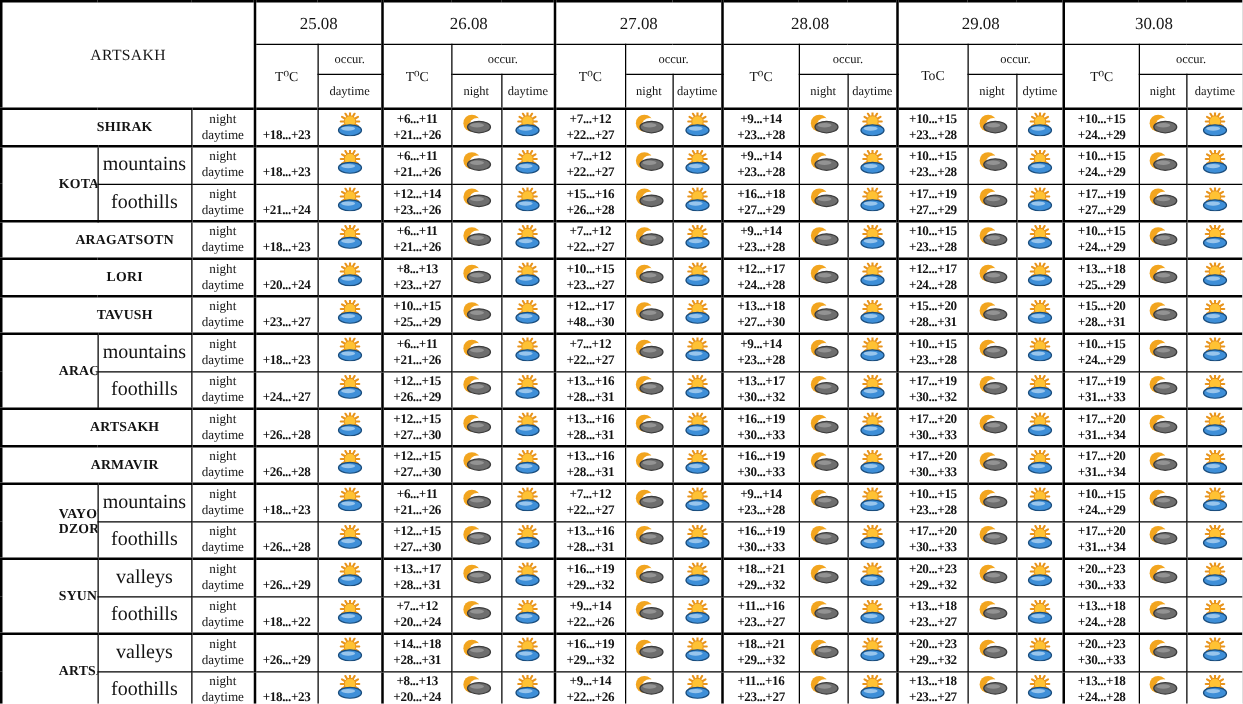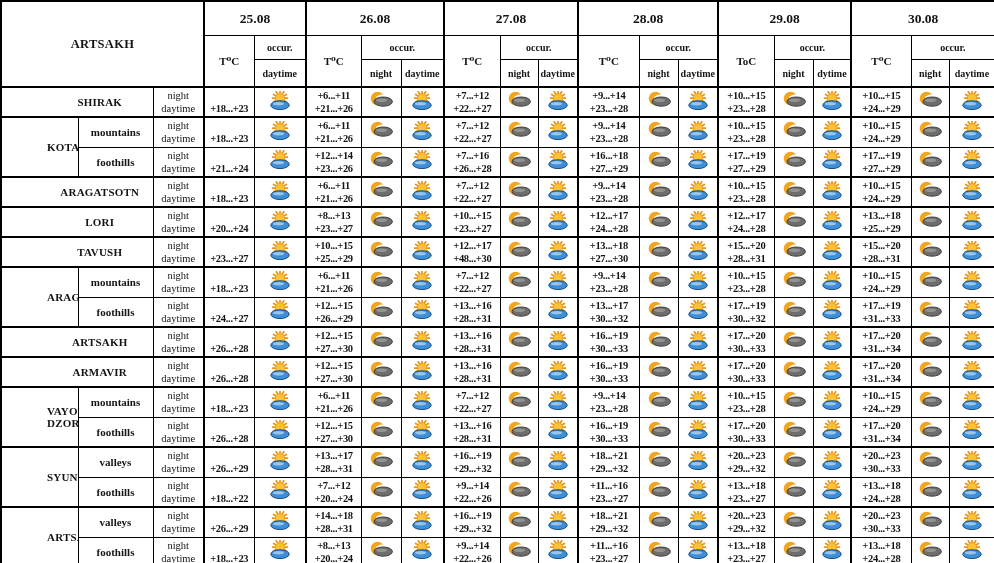--- a/index.html
+++ b/index.html
@@ -19,31 +19,31 @@
     vertical-align:middle;
     overflow:hidden;
     background:#fff;
   }
   
   .thick-l{border-left:2px solid #000;}
   tr.grp-start>td{border-top:2px solid #000;}
   thead tr:last-child th{border-bottom:2px solid #000;}
 
   
-  th{font-weight:bold;margin-left:48px;}
+  th{font-weight:normal;margin-left:48px;}
   th.regions{font-size:12.5px;letter-spacing:0.3px;}
   th.date{font-size:13.5px;height:33px;}
   th.occur{font-size:10px;height:23px;}
   th.sub{font-size:10px;height:26px;}
   th.tcol{font-size:11px;}
 
   
   tbody tr{height:30px;}
   td.region{font-size:11px;font-weight:bold;letter-spacing:0.2px;line-height:12px;padding-left:45px;}
-  td.subregion{font-size:11px;font-weight:bold;}
+  td.subregion{font-size:16px;font-weight:normal;}
   td.tl div{font-size:10.5px;line-height:13px;}
   td.temp div.tline{
     font-size:10.5px;font-weight:bold;line-height:13px;
     letter-spacing:-0.3px;white-space:nowrap;min-height:13px;
   }
   td.icon{vertical-align:middle;}
   .icon-wrap{display:inline-flex;align-items:center;justify-content:center;line-height:0;}
 </style>
 </head>
 <body>
@@ -564,21 +564,21 @@
                   <line x1="13.0" y1="2.4" x2="13.0" y2="-0.2"></line>
                   <line x1="15.4" y1="3.0" x2="16.7" y2="0.8"></line>
                   <line x1="17.2" y1="4.8" x2="19.4" y2="3.5"></line>
                 </g>
                 <circle cx="13" cy="7.2" r="4.6" fill="#FFC233" stroke="#E8941C" stroke-width="0.8"></circle>
                 <ellipse cx="13" cy="14.2" rx="9.2" ry="4.4" fill="#3E8FD8" stroke="#1B4E7E" stroke-width="1"></ellipse>
                 <ellipse cx="11.5" cy="12.8" rx="5.6" ry="1.7" fill="#A8CFF0" opacity="0.85"></ellipse>
               </svg>
             </span></td>
           <td class="temp thick-l">
-            <div class="tline">+7...+16</div>
+            <div class="tline">+15...+16</div>
             <div class="tline">+26...+28</div>
           </td>
           <td class="icon"><span class="icon-wrap">
               <svg width="28" height="18" viewBox="0 0 28 18">
                 <circle cx="10.5" cy="7.5" r="6.8" fill="#F2A51F"></circle>
                 <circle cx="14.8" cy="9.8" r="6.4" fill="#ffffff"></circle>
                 <ellipse cx="16.2" cy="10.6" rx="9.2" ry="4.6" fill="#6E6E6E" stroke="#3C3C3C" stroke-width="1"></ellipse>
                 <ellipse cx="14.6" cy="9.2" rx="5.6" ry="1.8" fill="#979797" opacity="0.9"></ellipse>
               </svg>
             </span></td>

